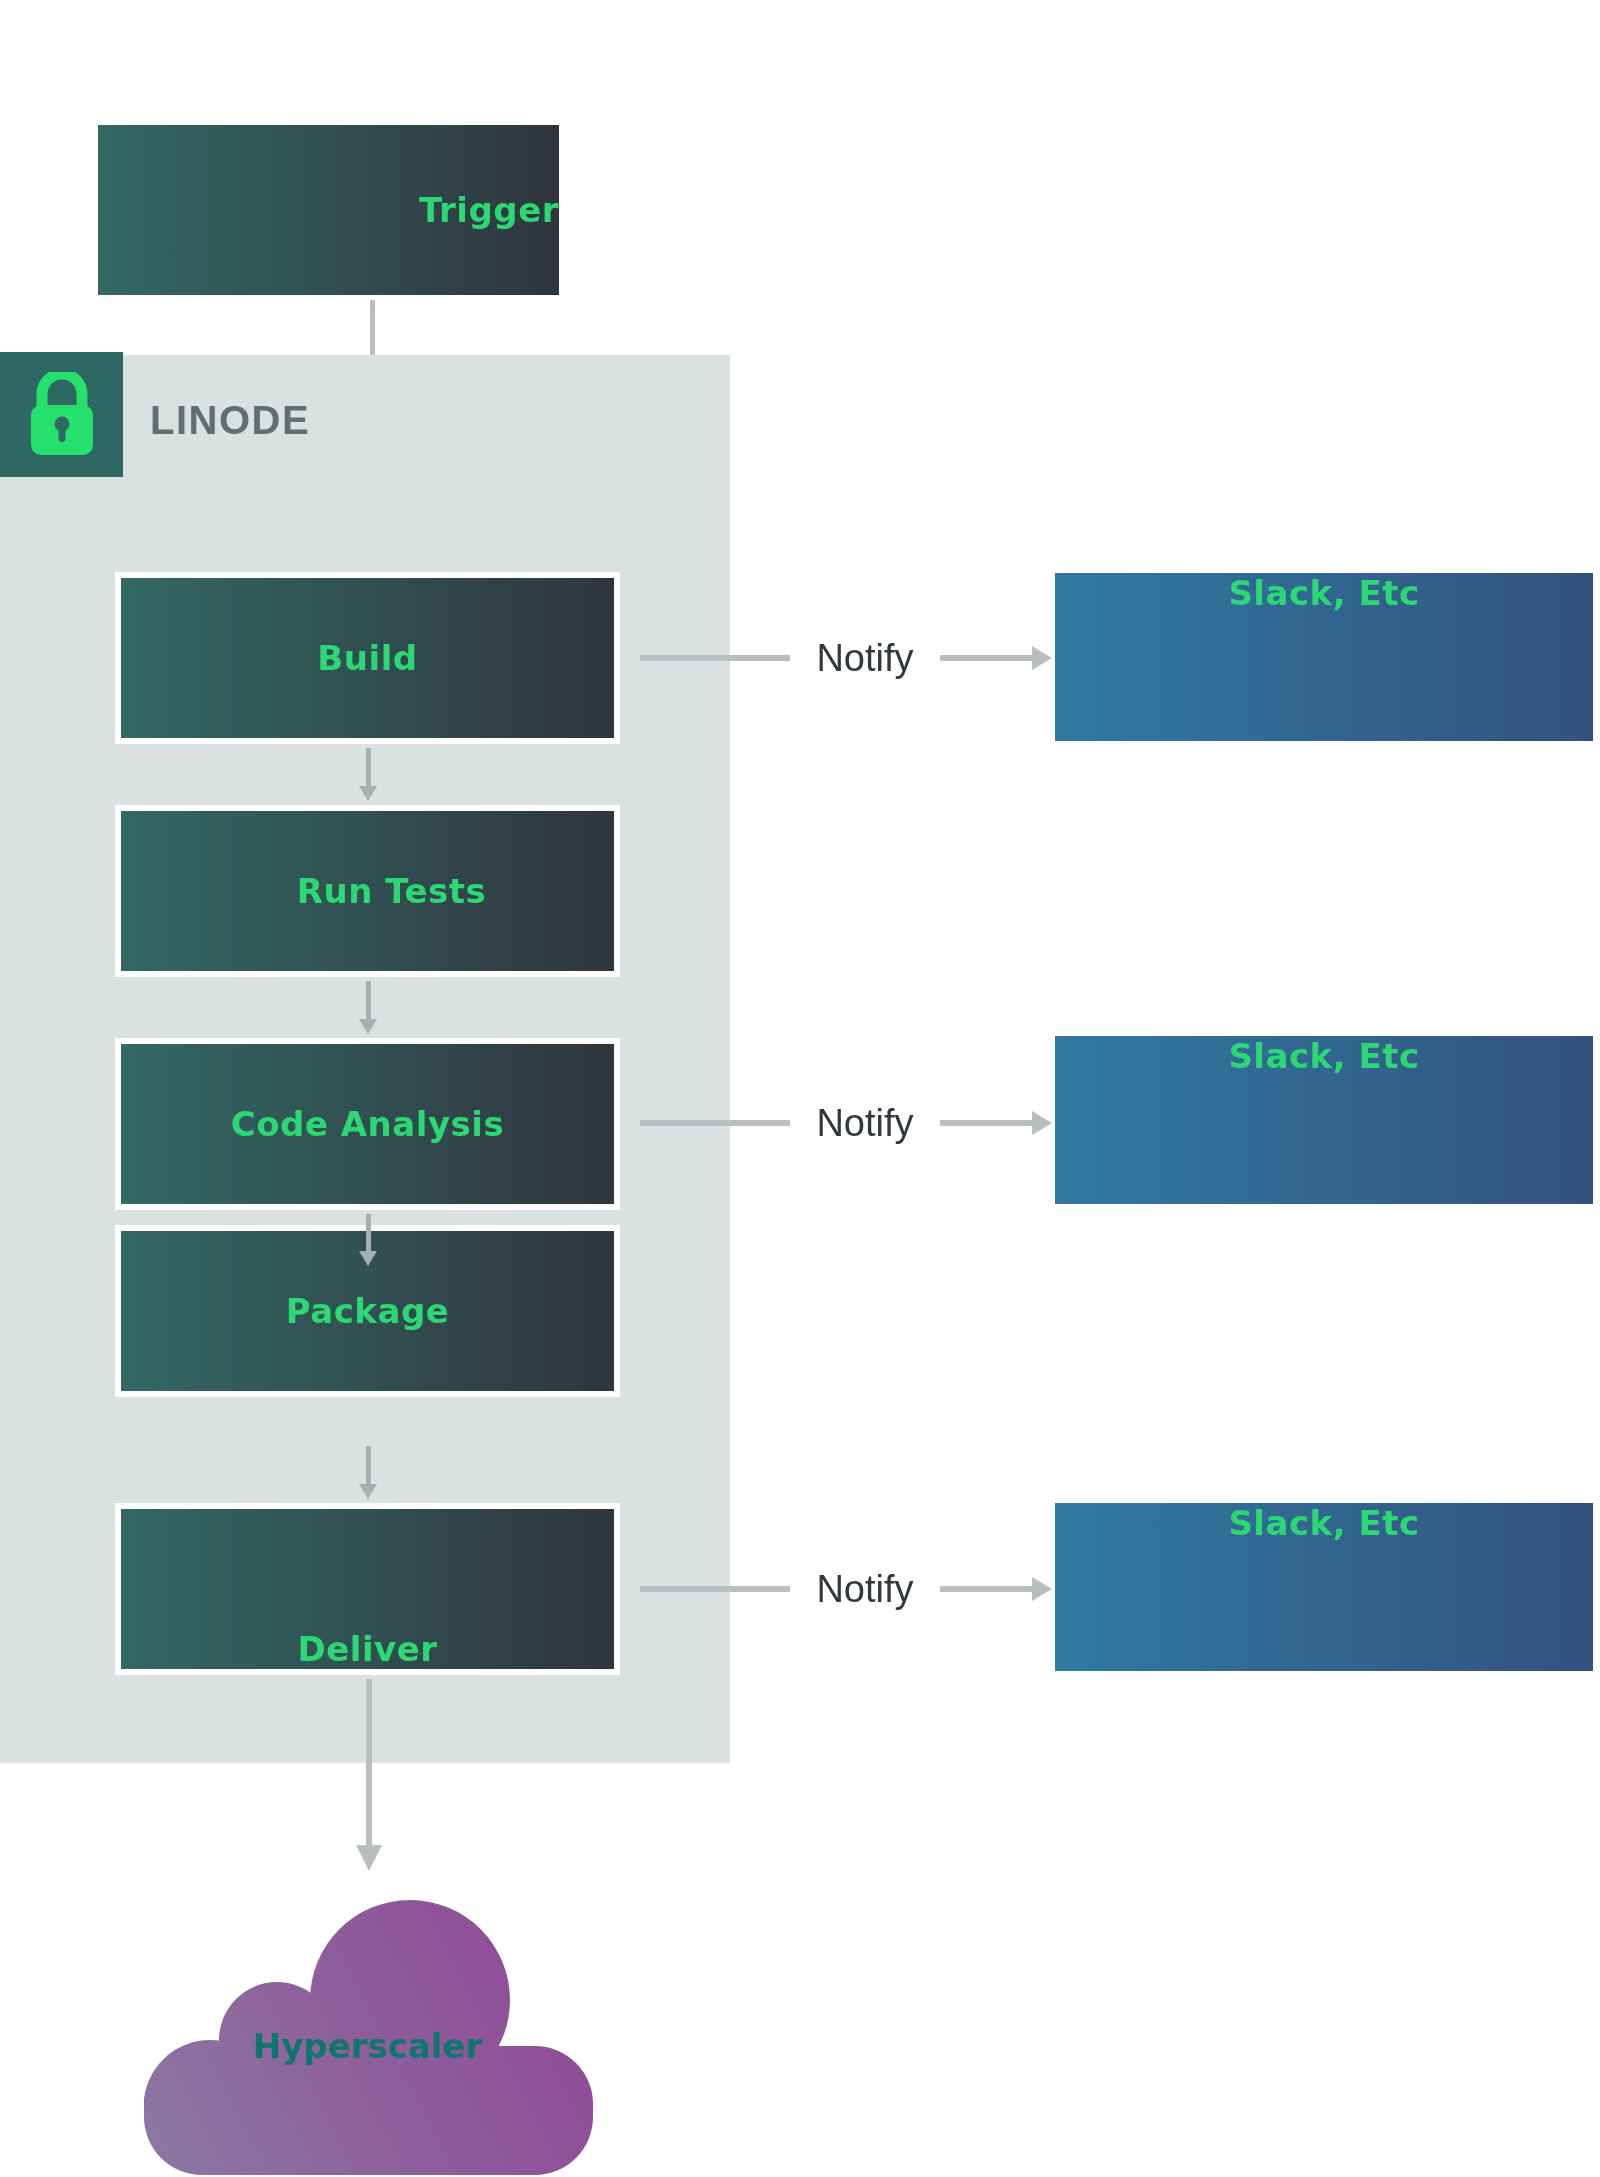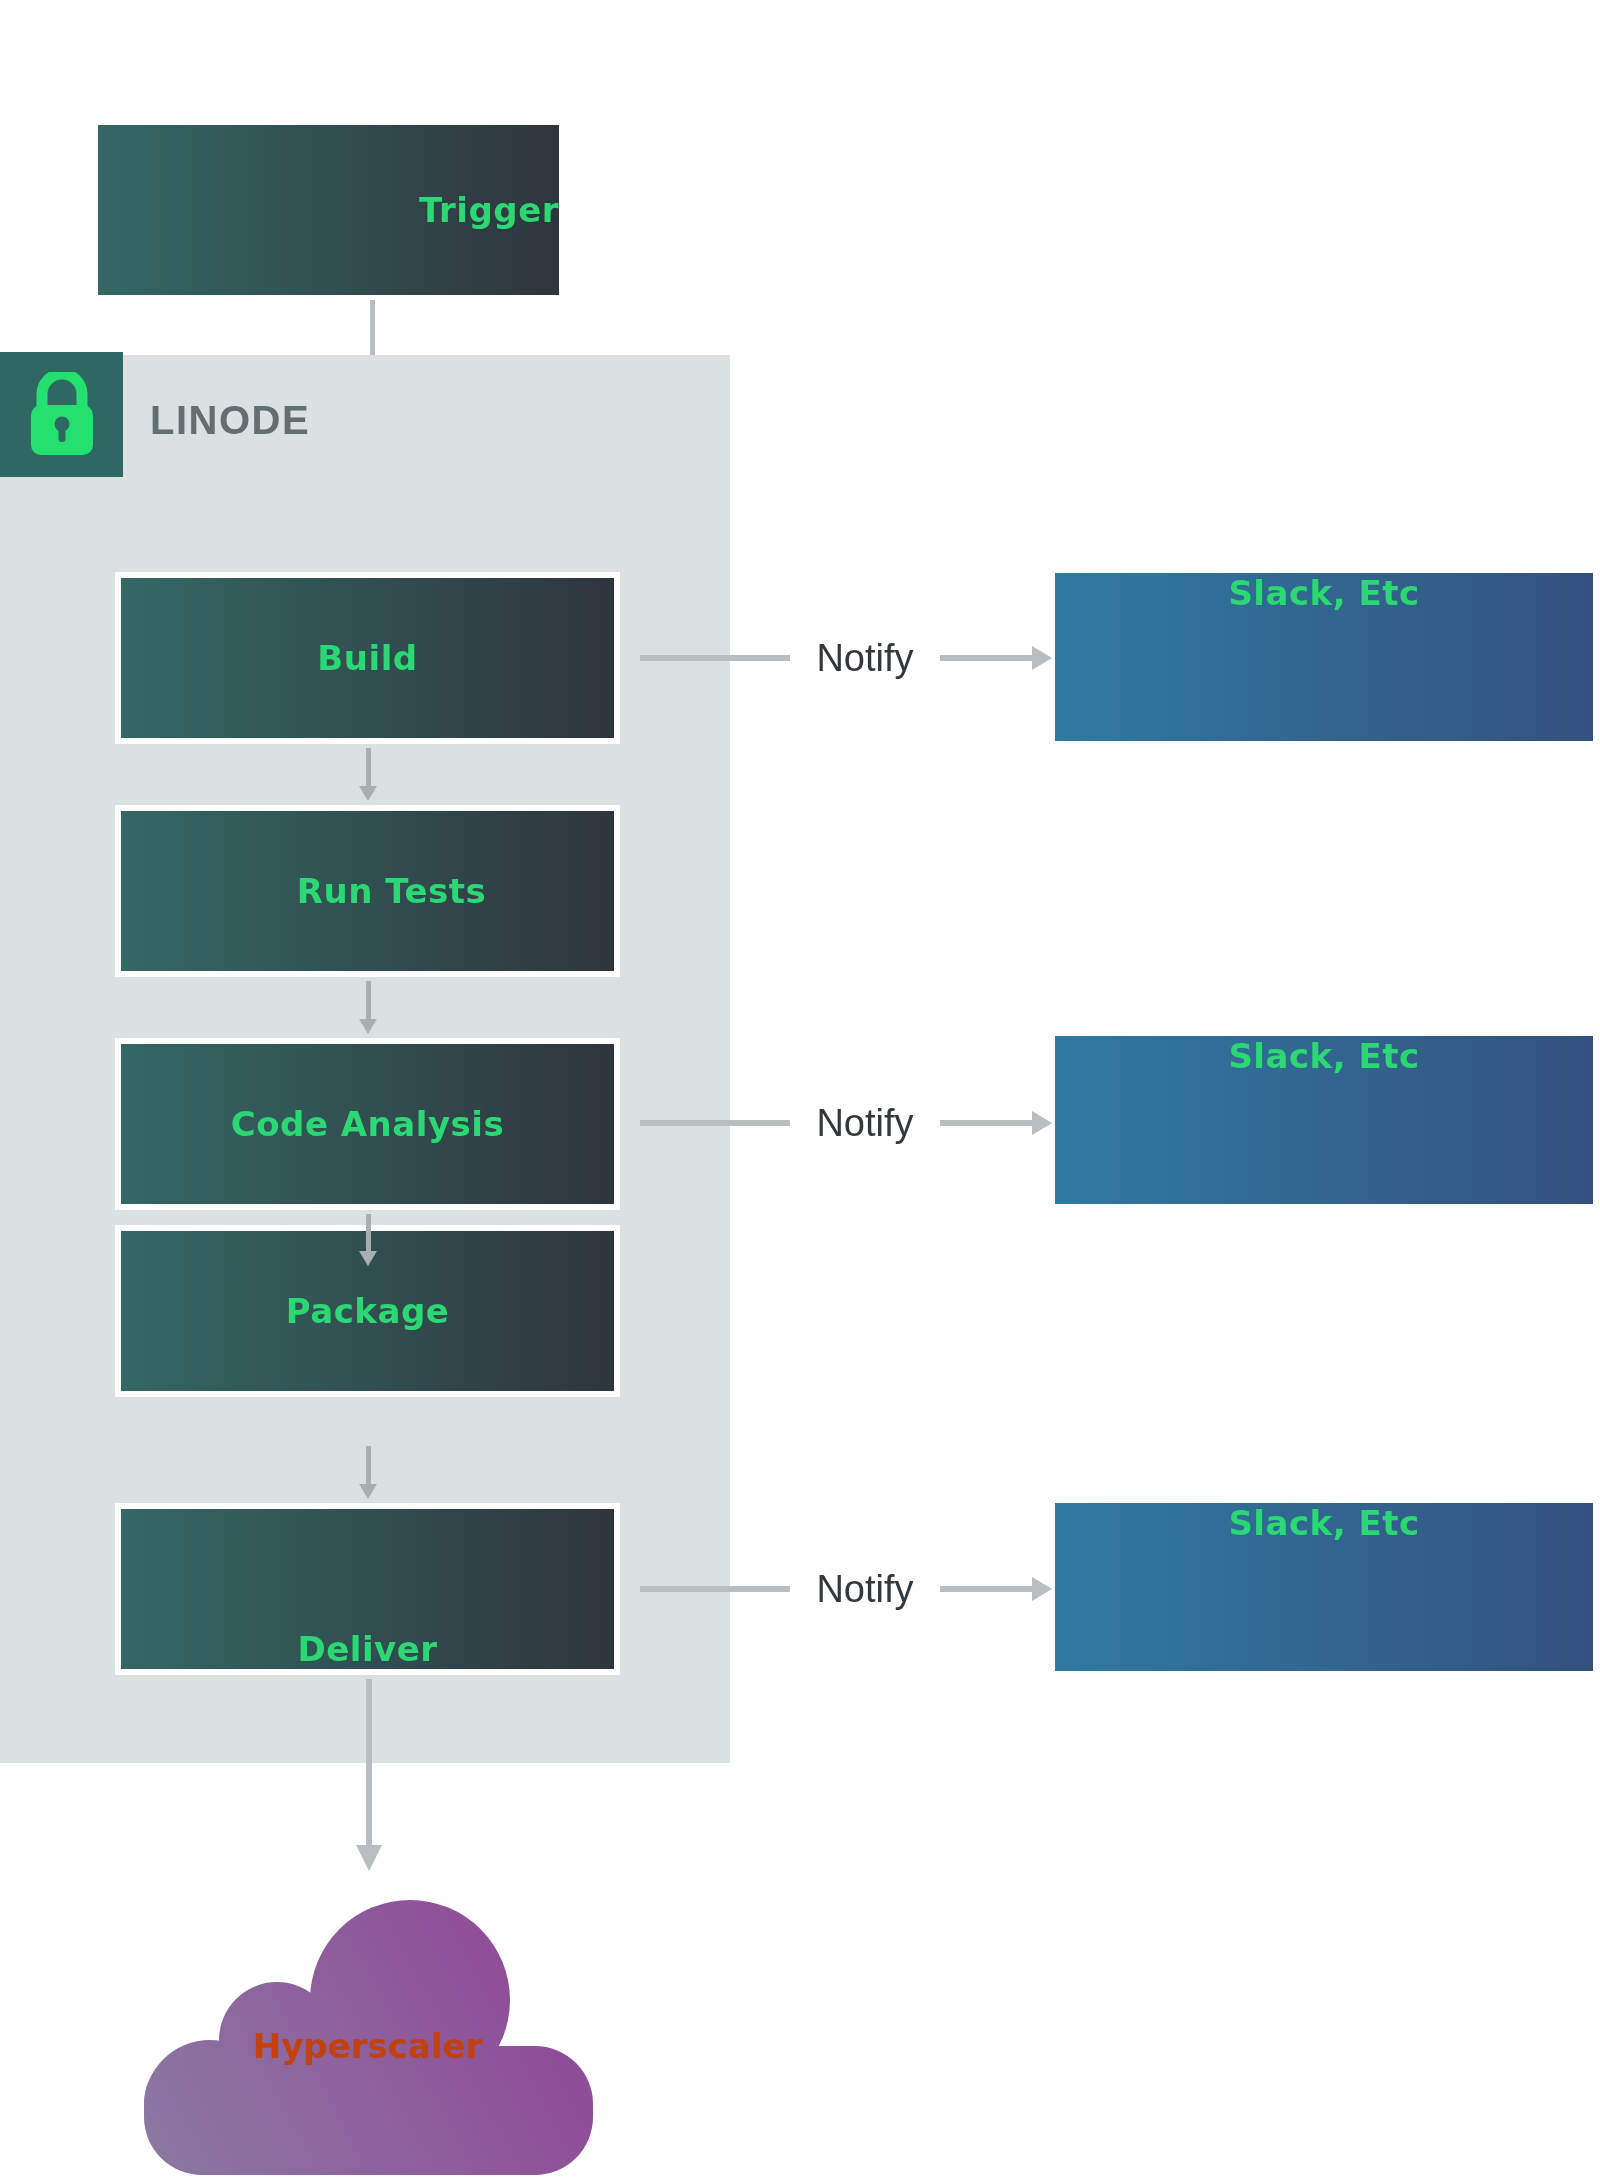--- a/index.html
+++ b/index.html
@@ -80,21 +80,21 @@
   .slack-box{
     position:absolute;left:1055px;width:538px;height:168px;
     background:linear-gradient(90deg,#2f7aa2 0%,#34517e 100%);
     display:flex;justify-content:center;
   }
   .slack-1{top:573px;} .slack-2{top:1036px;} .slack-3{top:1503px;}
   
   .cloud-svg{position:absolute;left:142px;top:1898px;width:451px;height:277px;}
   .cloud-label{
     position:absolute;left:142px;top:2026px;width:451px;text-align:center;
-    color:#c2410c;font-size:34px;font-weight:bold;
+    color:#0f766e;font-size:34px;font-weight:bold;
   }
 </style>
 </head>
 <body>
 
 <div class="canvas">
 
 
   <div class="trigger-box">
     <span class="node-label">Trigger</span>

